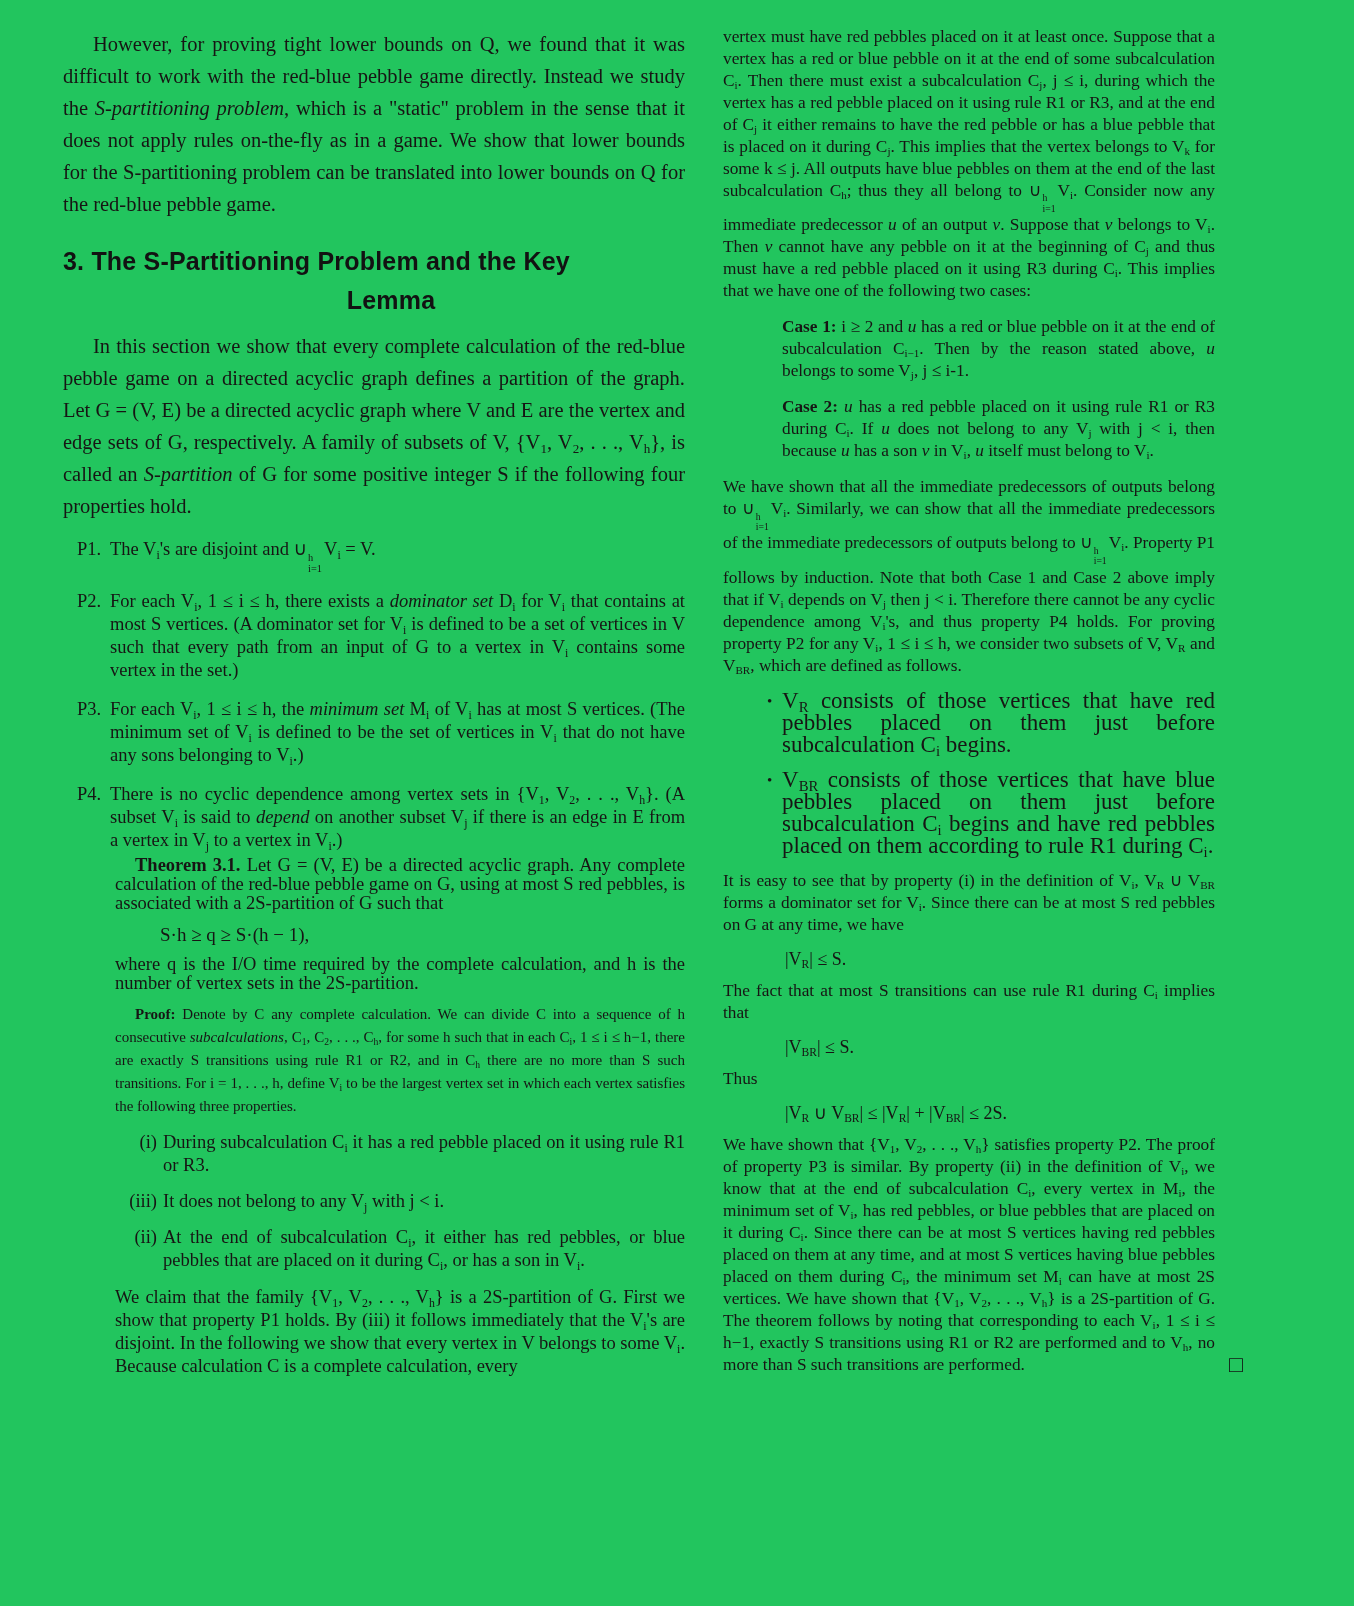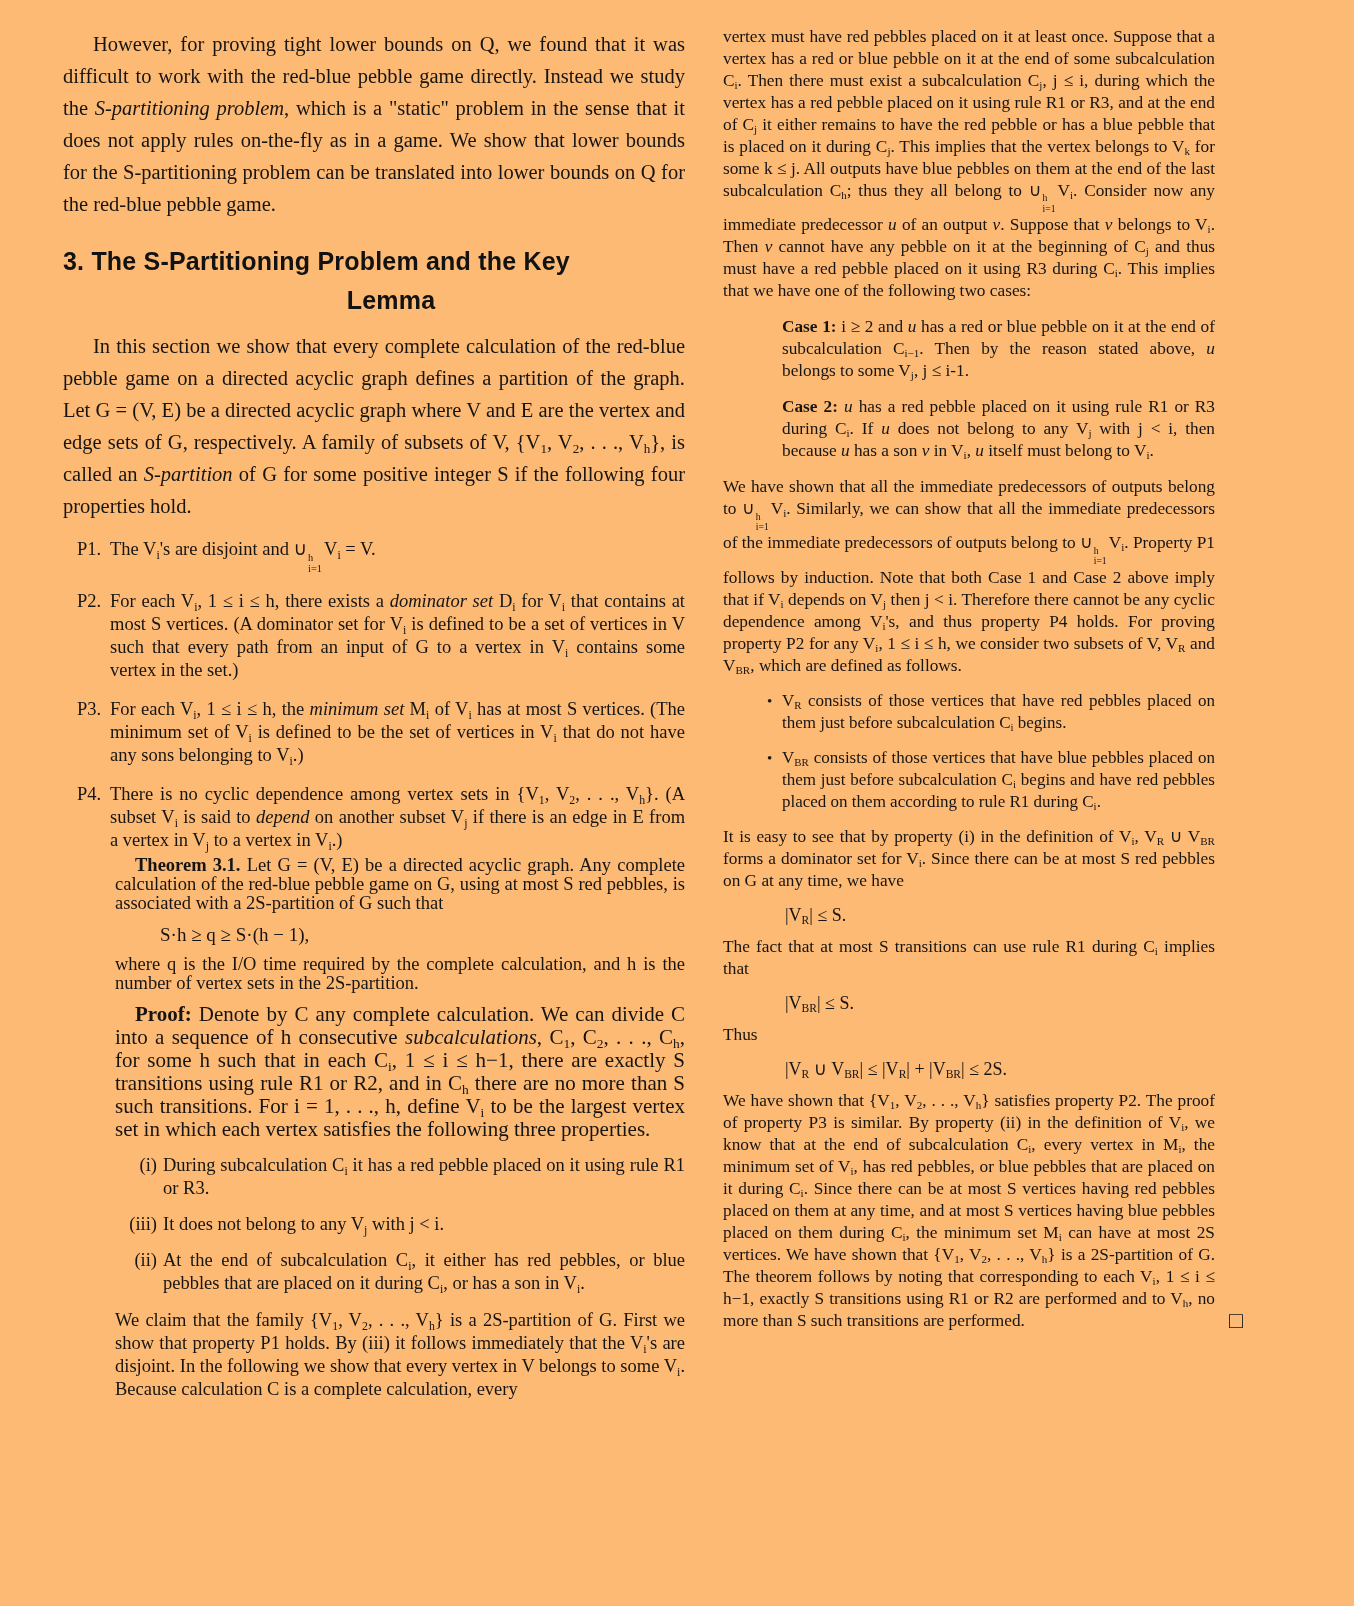--- a/index.html
+++ b/index.html
@@ -1,18 +1,18 @@
 <!DOCTYPE html>
 <html><head>
 <meta charset="utf-8">
 <style>
   html,body{margin:0;padding:0;background:#d9d9d9;}
   .page{
     position:relative;width:1354px;height:1606px;margin:0 auto;
-    background:#fdba74;color:#171514;overflow:hidden;
+    background:#22c55e;color:#171514;overflow:hidden;
     font-family:"Liberation Serif", serif;
     -webkit-font-smoothing:antialiased;
   }
   .col{position:absolute;text-align:justify;}
   #col-left{left:63px;top:28px;width:622px;}
   #col-right{left:723px;top:26px;width:492px;}
 
   
   .intro{font-size:20.5px;line-height:32px;text-indent:30px;margin:0 0 22px 0;}
   .heading{
@@ -21,32 +21,32 @@
     margin:12px 0 10px 0;color:#121212;
   }
   .heading .hl2{padding-left:34px;display:block;text-align:center;}
   .sintro{font-size:20.5px;line-height:32px;text-indent:30px;margin:0 0 16px 0;}
   .prop{display:flex;font-size:18.5px;line-height:23px;margin:0 0 16px 0;}
   .plabel{flex:0 0 47px;box-sizing:border-box;padding-left:14px;text-align:left;}
   .ptext{flex:1;}
   .thm{margin:2px 0 0 52px;font-size:18.5px;line-height:19px;}
   .thm-lead{text-indent:20px;}
   .formula-l{margin:10px 0 9px 97px;font-size:19px;line-height:23px;text-align:left;}
-  .proofp{margin:10px 0 0 52px;font-size:21px;line-height:23px;text-indent:20px;}
+  .proofp{margin:10px 0 0 52px;font-size:15px;line-height:23px;text-indent:20px;}
   .cond{display:flex;margin:13px 0 0 52px;font-size:18.5px;line-height:23px;}
   .clabel{flex:0 0 48px;box-sizing:border-box;text-align:right;padding-right:6px;}
   .ctext{flex:1;}
   .claim{margin:14px 0 0 52px;font-size:18.5px;line-height:23px;}
 
   
   .rp{font-size:17.3px;line-height:22px;margin:0;}
   .case{margin:14px 0 14px 59px;font-size:17.3px;line-height:22px;}
   .rbullet{display:flex;margin:13px 0 13px 44px;}
   .bdot{flex:0 0 15px;font-size:15px;line-height:22px;}
-  .btext{flex:1;font-size:17px;line-height:22px;text-align:justify;}
+  .btext{flex:1;font-size:23px;line-height:22px;text-align:justify;}
   .formula-r{margin:12px 0 9px 62px;font-size:18px;line-height:23px;text-align:left;}
   .thus{margin:2px 0;font-size:17.3px;line-height:22px;text-align:left;}
   .conclusion{margin-top:2px;}
   .qed{
     float:right;font-size:23px;line-height:22px;font-weight:bold;
     margin-right:-28px;color:#141414;
   }
 
   
   sub{font-size:.64em;line-height:0;vertical-align:-.3em;}

